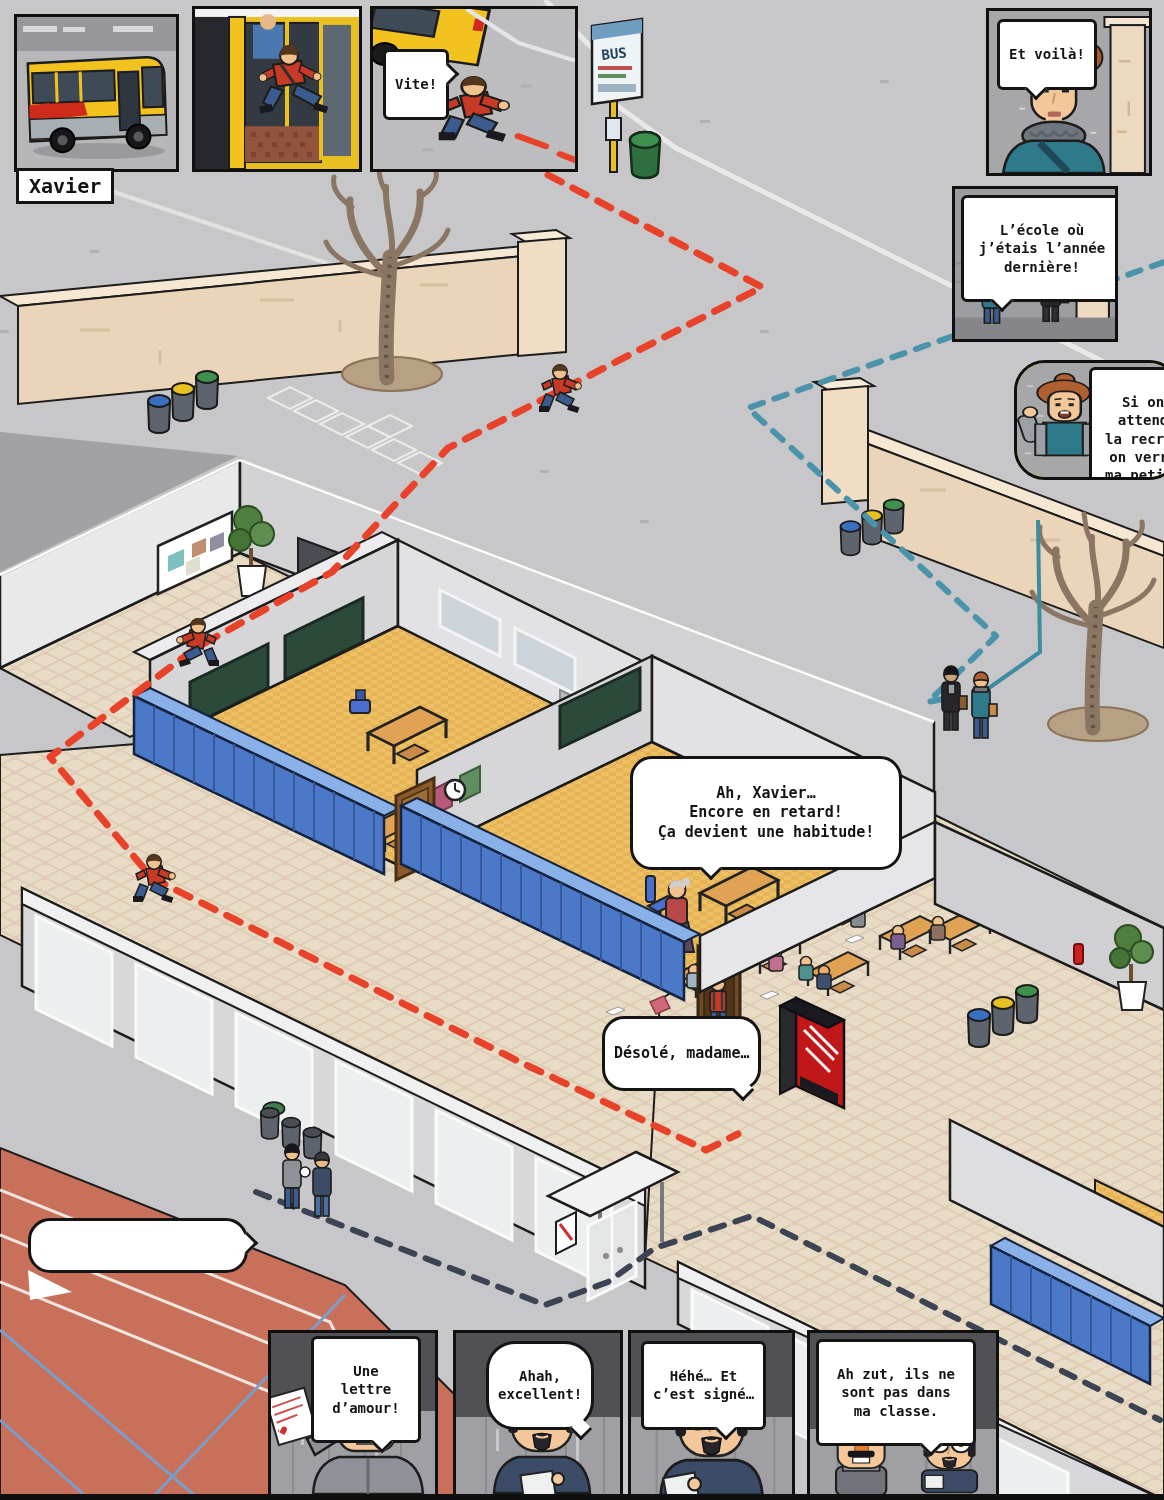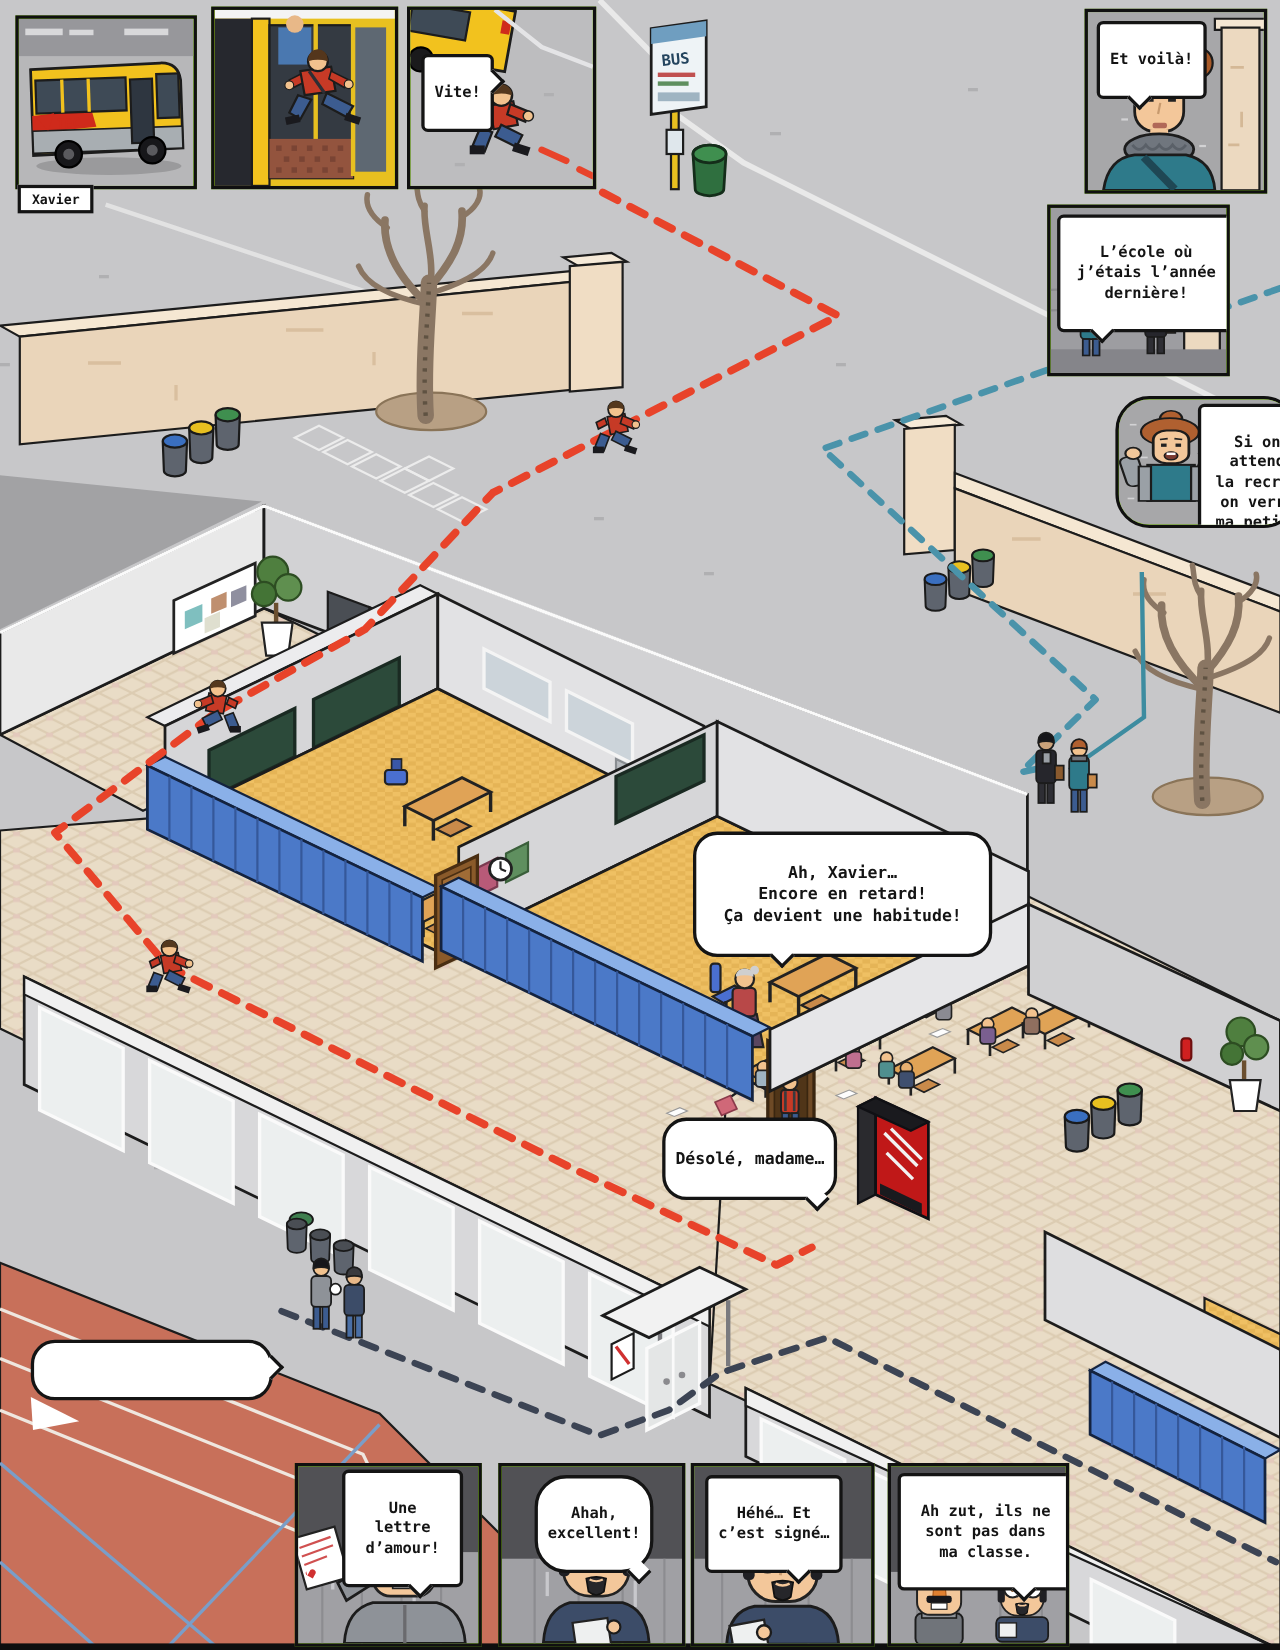--- a/index.html
+++ b/index.html
@@ -9,21 +9,21 @@
   .panel{position:absolute;border:3px solid #101010;box-sizing:border-box;background:#84cc16;overflow:hidden;}
   .panel svg{display:block;width:100%;height:100%;}
   .bubble{position:absolute;background:#fff;border:3px solid #141414;border-radius:6px;
           padding:5px 9px;font-weight:bold;font-size:14px;line-height:1.3;color:#141414;
           text-align:center;white-space:pre-line;z-index:6;}
   .bubble.big{font-size:15px;border-radius:22px;}
   .tail{position:absolute;width:13px;height:13px;background:#fff;transform:rotate(45deg);z-index:5;}
   .tail.down{border-right:3px solid #141414;border-bottom:3px solid #141414;bottom:-10px;}
   .tail.right{border-top:3px solid #141414;border-right:3px solid #141414;right:-10px;top:14px;}
   .caption{position:absolute;background:#fff;border:3px solid #141414;padding:3px 10px;
-           font-weight:bold;font-size:12px;color:#141414;z-index:7;}
+           font-weight:bold;font-size:20px;color:#141414;z-index:7;}
   .relwrap{position:relative;width:100%;height:100%;}
 </style>
 </head>
 <body>
 
 <div class="stage">
 
 <svg width="0" height="0" style="position:absolute">
   <defs>
     <pattern id="tileP" width="30" height="15" patternUnits="userSpaceOnUse" patternTransform="rotate(0)">
@@ -639,21 +639,21 @@
       <polygon points="36,38 60,50 54,60 32,48" fill="#3c5c90" stroke="#1c1c1c" stroke-width="2"></polygon>
       <polygon points="10,40 22,44 12,62 2,56" fill="#3c5c90" stroke="#1c1c1c" stroke-width="2"></polygon>
       <rect x="54" y="56" width="14" height="7" fill="#1a1a1e" transform="rotate(18 54 56)"></rect>
       <rect x="-2" y="60" width="13" height="7" fill="#1a1a1e" transform="rotate(-12 0 60)"></rect>
       <circle cx="28" cy="9" r="9" fill="#f2c28e" stroke="#1c1c1c" stroke-width="2"></circle>
       <path d="M19,7 a9,9 0 0 1 18,0 l0,2 a18,9 0 0 0 -18,0 z" fill="#54361c"></path>
     </g>
   </svg>
 </div>
 
-<div class="panel" style="left:370px;top:6px;width:172px;height:166px;">
+<div class="panel" style="left:370px;top:6px;width:208px;height:166px;">
   <div class="relwrap">
   <svg viewBox="0 0 164 161" preserveAspectRatio="none">
     <rect width="164" height="161" fill="#bdbdbf"></rect>
     <g transform="translate(-4,-16) rotate(10)">
       <rect x="0" y="0" width="100" height="56" fill="#f2c21e" stroke="#1c1c1c" stroke-width="2.5"></rect>
       <rect x="8" y="8" width="52" height="26" fill="#3e4a56" stroke="#1c1c1c" stroke-width="2"></rect>
       <circle cx="24" cy="58" r="11" fill="#1a1a1c" stroke="#000" stroke-width="2"></circle>
       <rect x="90" y="10" width="8" height="12" fill="#cf2a1b"></rect>
     </g>
     <polyline points="76,0 118,34 164,52" stroke="#e4e4e6" stroke-width="4" fill="none"></polyline>
@@ -891,21 +891,21 @@
     </g>
   </svg>
   <div class="bubble" style="left:10px;top:8px;">
     <span>Héhé… Et
 c’est signé…</span>
     <div class="tail down" style="left:74px;"></div>
   </div>
   </div>
 </div>
 
-<div class="panel" style="left:807px;top:1330px;width:165px;height:167px;">
+<div class="panel" style="left:807px;top:1330px;width:192px;height:167px;">
   <div class="relwrap">
   <svg viewBox="0 0 160 161" preserveAspectRatio="none">
     <rect width="160" height="161" fill="#515155"></rect>
     <rect y="96" width="160" height="65" fill="#a0a0a4"></rect>
     <g stroke="#8c8c90" stroke-width="2">
             <line x1="24" y1="96" x2="24" y2="161"></line>
             <line x1="62" y1="96" x2="62" y2="161"></line>
             <line x1="100" y1="96" x2="100" y2="161"></line>
             <line x1="138" y1="96" x2="138" y2="161"></line>
           </g>

